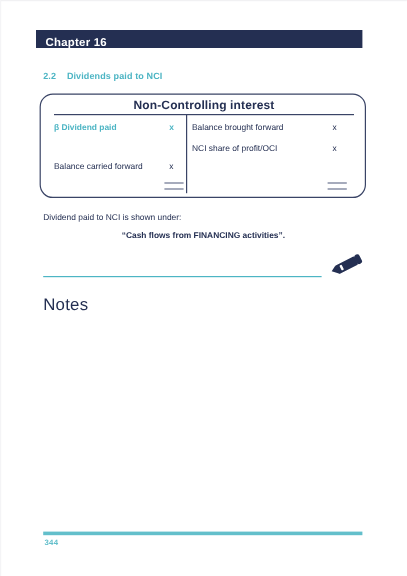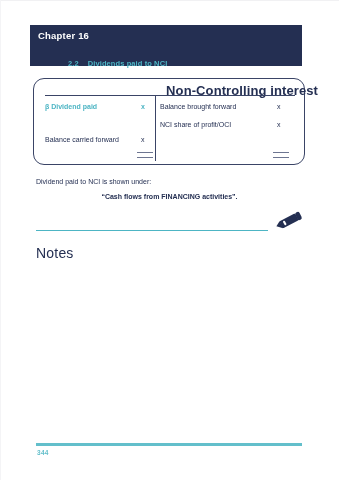--- a/index.html
+++ b/index.html
@@ -36,21 +36,21 @@
     width: 1px; height: 480px;
     background: #f4f4f6;
   }
 
   
   .chapter-bar {
     position: absolute;
     left: 30px;
     top: 25px;
     width: 272px;
-    height: 41px;
+    height: 15px;
     background: #242f52;
   }
   .chapter-bar-label {
     position: absolute;
     left: 8px;
     top: 5px;
     font-size: 9.5px;
     font-weight: bold;
     color: #ffffff;
     letter-spacing: 0.2px;
@@ -60,43 +60,42 @@
   
   .section-heading {
     position: absolute;
     left: 36px;
     top: 59px;
     font-size: 7.5px;
     font-weight: bold;
     color: #4db5c4;
     letter-spacing: 0.1px;
     white-space: nowrap;
-    margin-left: 32px;
   }
   .section-heading .num { margin-right: 9px; }
 
   
   .taccount-box {
     position: absolute;
     left: 33px;
     top: 78px;
     width: 272px;
     height: 87px;
     border: 1px solid #3a4466;
     border-radius: 11px;
     box-sizing: border-box;
     background: #ffffff;
   }
   .taccount-title {
     position: absolute;
-    left: 12px;
+    left: 0;
     top: 4px;
     width: 272px;
-    text-align: right;
-    font-size: 13px;
+    text-align: center;
+    font-size: 10px;
     font-weight: bold;
     color: #242f52;
     letter-spacing: 0.1px;
   }
   .taccount-title-rule {
     position: absolute;
     left: 11px;
     top: 16px;
     width: 250px;
     height: 1px;

